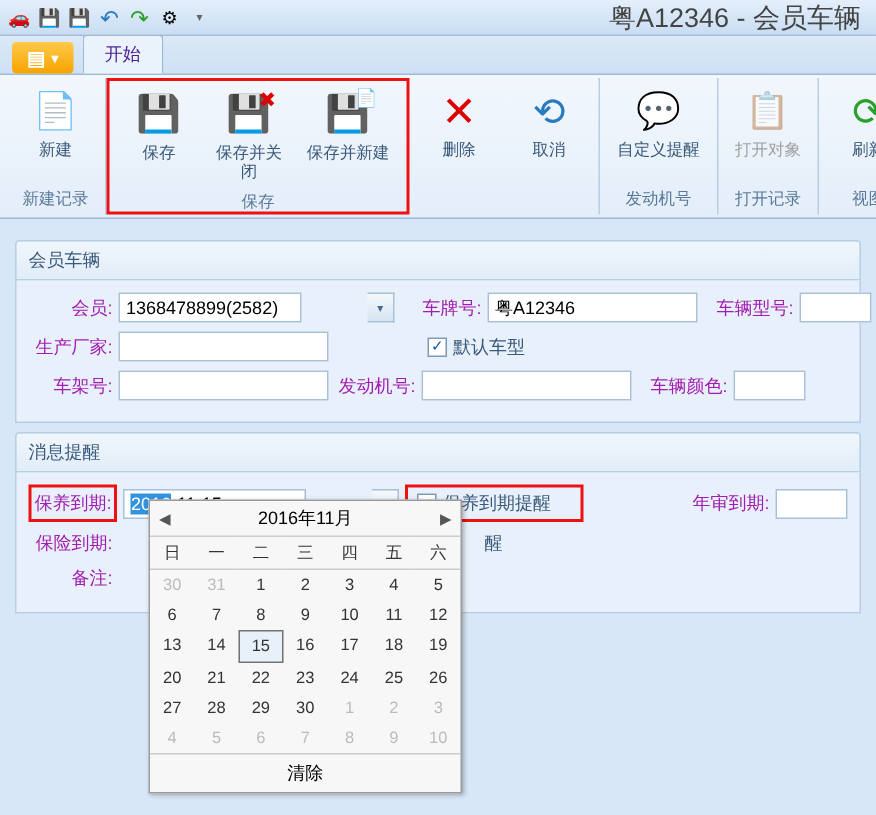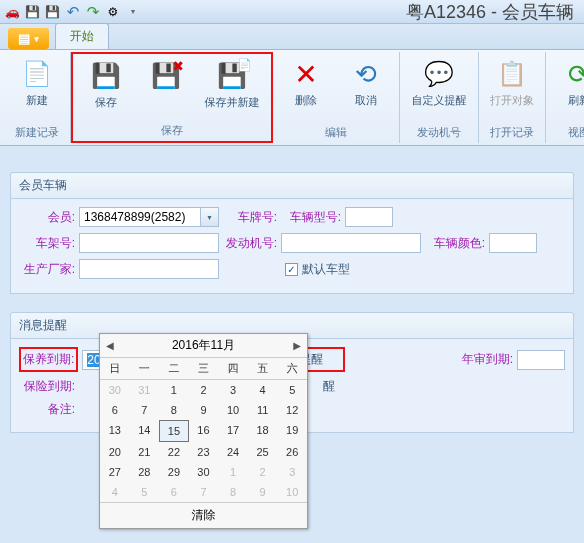--- a/index.html
+++ b/index.html
@@ -7,41 +7,41 @@
 
 .titlebar { height: 24px; background: linear-gradient(#e4effb,#c9ddf2); display: flex; align-items: center; padding: 0 4px; border-bottom: 1px solid #a5bfd9; }
 .titlebar .qat { display: flex; gap: 2px; align-items: center;}
 .titlebar .qat span { width: 18px; height: 18px; display:inline-flex; align-items:center; justify-content:center; }
 .titlebar .title { flex:1; text-align:right; color:#444; padding-right:6px; font-size:18px;}
 
 .tabstrip { height: 26px; background: linear-gradient(#dce9f7,#cde0f3); display:flex; align-items:flex-end; padding-left:8px; border-bottom:1px solid #9db9d6;}
 .app-btn { background: linear-gradient(#ffc94a,#f7a400); color:#fff; font-weight:bold; border-radius:3px; padding:3px 10px; margin-right:6px; display:flex; align-items:center;}
 .app-btn::after { content:"▾"; margin-left:4px; font-size:9px;}
 .tab { padding:4px 14px; color:#3a5a7a; cursor:pointer;}
-.tab.active { background:#eaf2fb; border:1px solid #9db9d6; border-bottom:none; border-radius:3px 3px 0 0; color:#4d7c0f; font-weight:500;}
+.tab.active { background:#eaf2fb; border:1px solid #9db9d6; border-bottom:none; border-radius:3px 3px 0 0; color:#4c1d95; font-weight:500;}
 
 .ribbon { height:96px; background:linear-gradient(#f2f7fd,#e4eef9); display:flex; border-bottom:1px solid #9db9d6; padding:2px 4px;}
 .group { border-right:1px solid #b8cee4; padding:2px 4px; display:flex; flex-direction:column; align-items:center; height:100%;}
 .group-items { display:flex; gap:2px; flex:1;}
 .group-label { font-size:11px; color:#5a7a9a; text-align:center; padding:1px 0; width:100%;}
 .rbtn { width:58px; display:flex; flex-direction:column; align-items:center; padding:4px 2px; cursor:pointer; border-radius:3px;}
 .rbtn .ico { width:32px; height:32px; display:flex; align-items:center; justify-content:center; font-size:24px; margin-bottom:4px;}
 .rbtn .lbl { font-size:11px; color:#3a5a7a; text-align:center; line-height:13px;}
 .rbtn.disabled .lbl { color:#a0a0a0;}
 .rbtn.wide { width:70px;}
 
 .red-box { border:2px solid #e11; }
 
 .form-area { padding:8px 10px;}
-.panel-title { background:linear-gradient(#f0f6fc,#e2edf8); border:1px solid #b8cee4; border-radius:3px 3px 0 0; padding:4px 8px; color:#3a5a7a; font-size:12px; margin-top:18px;font-family:Liberation Serif, serif;}
+.panel-title { background:linear-gradient(#f0f6fc,#e2edf8); border:1px solid #b8cee4; border-radius:3px 3px 0 0; padding:4px 8px; color:#3a5a7a; font-size:12px; margin-top:6px;font-family:Liberation Serif, serif;}
 .panel-body { border:1px solid #b8cee4; border-top:none; padding:8px; background:#e8f1fb;}
 .row { display:flex; align-items:center; margin-bottom:6px; gap:4px;}
 .fld-label { color:#a21caf; font-size:12px; text-align:right; min-width:56px;}
 .input { background:#fff; border:1px solid #a8c0d8; height:20px; padding:0 4px; font-size:12px;}
-.combo { display:flex; align-items:center;}
+.combo { display:flex; align-items:center;gap:44px;}
 .combo .drop { width:18px; height:20px; background:linear-gradient(#f5f9fd,#d6e4f2); border:1px solid #a8c0d8; border-left:none; display:flex; align-items:center; justify-content:center; font-size:8px; color:#4a6a8a; cursor:pointer;}
 .checkbox { display:inline-flex; align-items:center; gap:4px; color:#3a5a7a;}
 .chk { width:13px; height:13px; border:1px solid #7a9ab8; background:#fff; display:inline-flex; align-items:center; justify-content:center; font-size:10px; color:#0a5aa0;}
 
 .datepicker { position:absolute; left:99px; top:333px; width:209px; background:#f7f7f7; border:1px solid #9b9b9b; box-shadow:1px 1px 3px rgba(0,0,0,0.3);}
 .dp-display { background:#fff; border-bottom:1px solid #ccc; text-align:center; padding:3px; font-size:12px;}
 .dp-header { display:flex; align-items:center; justify-content:space-between; padding:3px 6px; font-size:12px;}
 .dp-nav { cursor:pointer; color:#555; font-size:10px;}
 .dp-grid { display:grid; grid-template-columns:repeat(7,1fr); text-align:center; font-size:11px;}
 .dp-grid .hd { color:#333; padding:3px 0; border-bottom:1px solid #ccc; border-top:1px solid #ccc;}
@@ -86,40 +86,40 @@
     <div class="group-label">新建记录</div>
   </div>
   <div class="group red-box" style="position:relative;">
     <div class="group-items">
       <div class="rbtn">
         <div class="ico">💾</div>
         <div class="lbl">保存</div>
       </div>
       <div class="rbtn">
         <div class="ico" style="position:relative;">💾<span style="position:absolute;right:-2px;top:-2px;color:#d00;font-size:14px;">✖</span></div>
+        <div class="lbl">保存并关闭</div>
       </div>
       <div class="rbtn wide">
         <div class="ico" style="position:relative;">💾<span style="position:absolute;right:-4px;top:-2px;font-size:12px;">📄</span></div>
         <div class="lbl">保存并新建</div>
       </div>
     </div>
     <div class="group-label">保存</div>
   </div>
   <div class="group">
     <div class="group-items">
       <div class="rbtn">
         <div class="ico" style="color:#d00;font-size:28px;">✕</div>
         <div class="lbl">删除</div>
       </div>
       <div class="rbtn">
         <div class="ico" style="color:#2a7ac0;font-size:26px;">⟲</div>
         <div class="lbl">取消</div>
       </div>
     </div>
-    <div class="group-label">编辑</div>
   </div>
   <div class="group">
     <div class="group-items">
       <div class="rbtn wide">
         <div class="ico" style="color:#3a9ad0;">💬</div>
         <div class="lbl">自定义提醒</div>
       </div>
     </div>
     <div class="group-label">发动机号</div>
   </div>
@@ -146,39 +146,40 @@
 <div class="form-area">
   <div class="panel-title">会员车辆</div>
   <div class="panel-body">
     <div class="row">
       <span class="fld-label">会员:</span>
       <div class="combo">
         <input class="input" style="width: 122px;" value="1368478899(2582)">
         <div class="drop">▾</div>
       </div>
       <span class="fld-label" style="min-width:54px">车牌号:</span>
+      <input class="input" style="width: 140px;" value="粤A12346">
       <span class="fld-label" style="min-width:60px">车辆型号:</span>
-      <input class="input" style="width: 48px;">
-    </div>
-    <div class="row">
-      <span class="fld-label">车架号:</span>
-      <input class="input" style="width: 140px;">
-      <span class="fld-label" style="min-width:54px">发动机号:</span>
-      <input class="input" style="width: 140px;">
-      <span class="fld-label" style="min-width:60px">车辆颜色:</span>
       <input class="input" style="width: 48px;">
     </div>
     <div class="row">
       <span class="fld-label">生产厂家:</span>
       <input class="input" style="width: 140px;">
       <span style="width:58px"></span>
       <label class="checkbox">
         <span class="chk">✓</span>
         <span>默认车型</span>
       </label>
+    </div>
+    <div class="row">
+      <span class="fld-label">车架号:</span>
+      <input class="input" style="width: 140px;">
+      <span class="fld-label" style="min-width:54px">发动机号:</span>
+      <input class="input" style="width: 140px;">
+      <span class="fld-label" style="min-width:60px">车辆颜色:</span>
+      <input class="input" style="width: 48px;">
     </div>
   </div>
 
   <div class="panel-title">消息提醒</div>
   <div class="panel-body">
     <div class="row">
       <span class="fld-label red-box" style="padding:2px 2px">保养到期:</span>
       <div class="combo">
         <div class="input" style="width:122px;display:flex;align-items:center">
             <span class="sel-text">2016</span>

